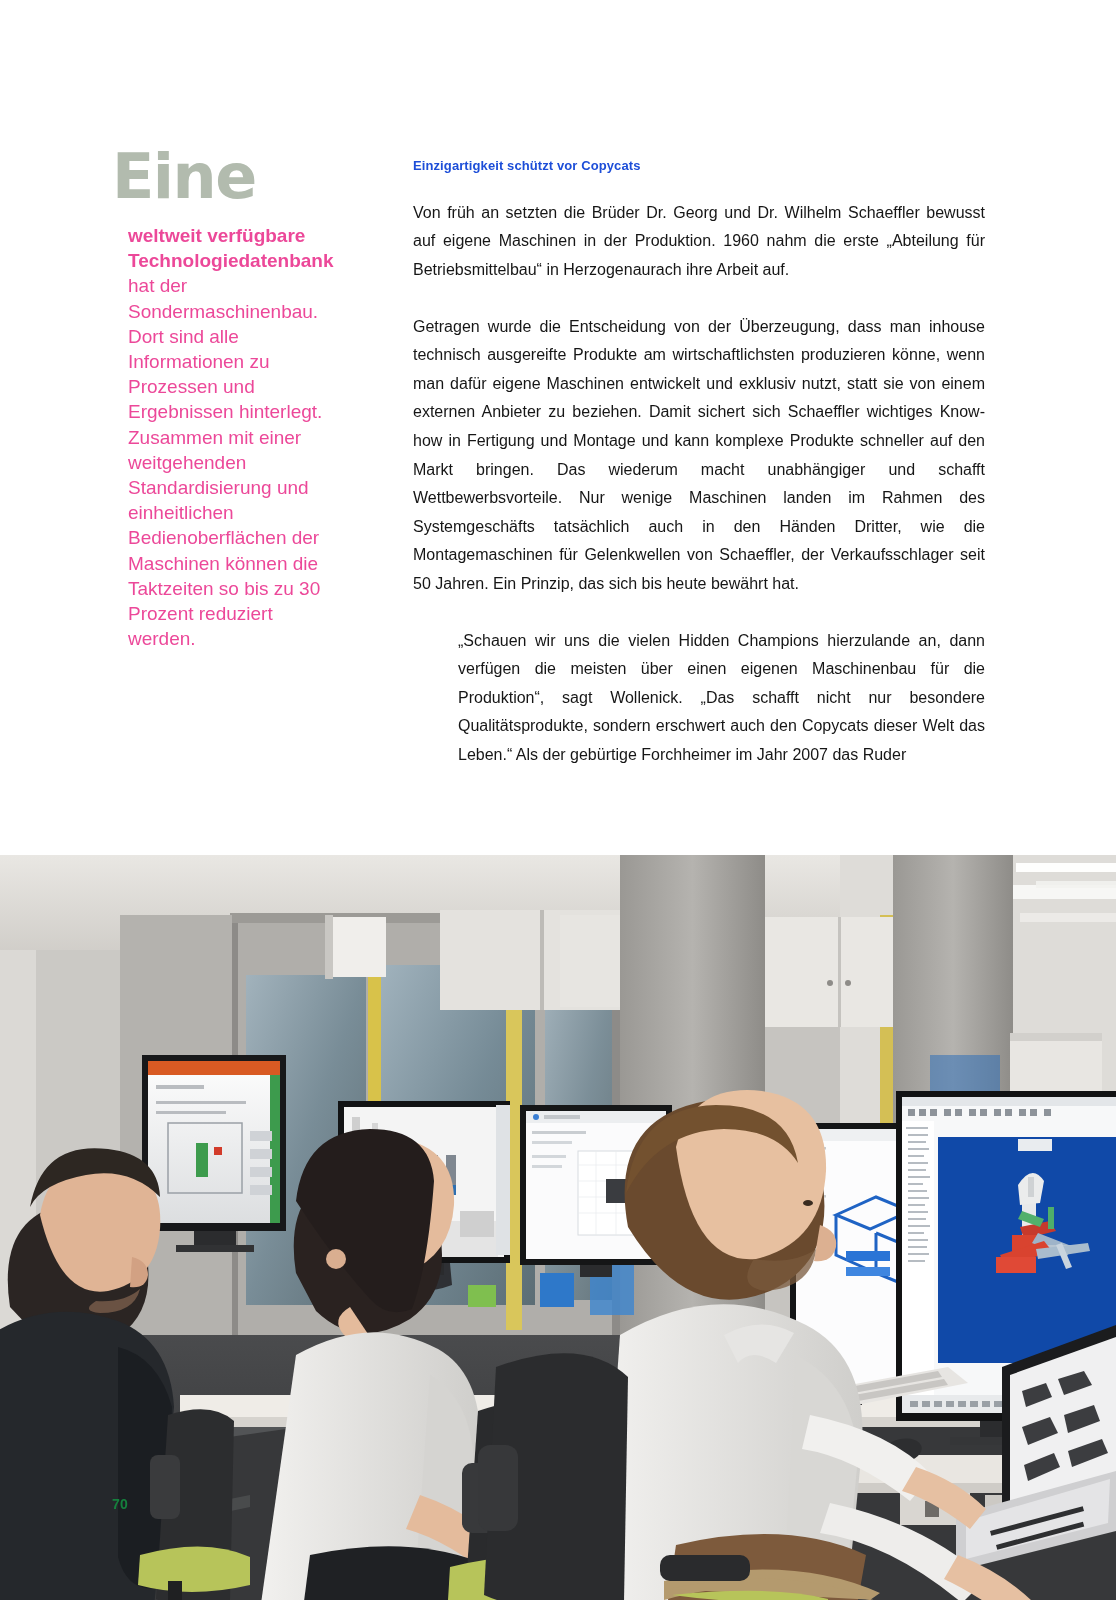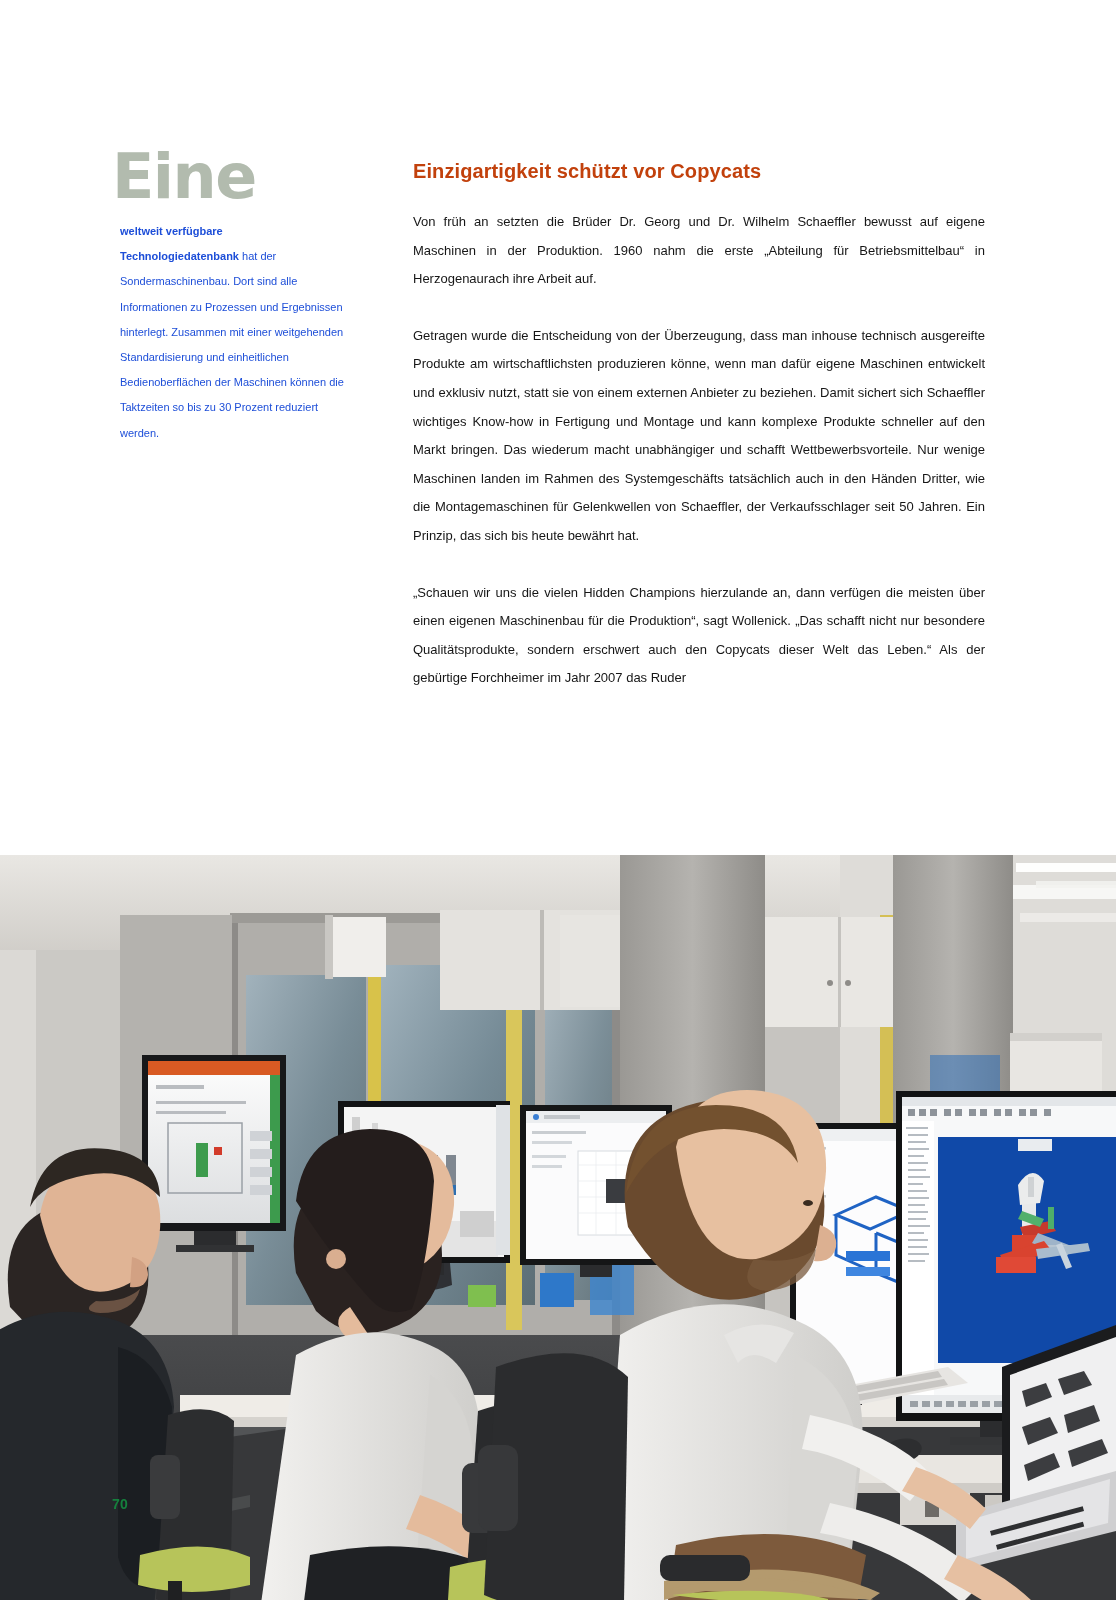--- a/index.html
+++ b/index.html
@@ -38,51 +38,51 @@
     font-weight: 700;
     font-size: 62px;
     line-height: 0.95;
     letter-spacing: -1.5px;
     color: #b2bbae;
     margin: 0 0 12px 0;
     display: block;
   }
   .stat-number.num { font-size: 60px; letter-spacing: -1px; }
   .stat-text {
-    font-size: 11px;
+    font-size: 19px;
     line-height: 25.2px;
-    color: #1d4ed8;
-    margin: 8px;
+    color: #ec4899;
+    margin: 16px;
   }
   .stat-text b { font-weight: 700; }
 
   
   .main-col {
     position: absolute;
     left: 413px;
     top: 158px;
     width: 572px;
   }
   .section-heading {
-    font-size: 20px;
+    font-size: 13px;
     font-weight: 700;
-    color: #c2410c;
+    color: #1d4ed8;
     margin: 0 0 24px 0;
     line-height: 1.3;
     letter-spacing: 0.1px;
   }
   .body-par {
-    font-size: 13px;
+    font-size: 16px;
     line-height: 28.6px;
     color: #161616;
     margin: 0 0 28px 0;
     text-align: justify;
     text-justify: inter-word;
   }
-  .body-par:last-child { margin-bottom: 0; }
+  .body-par:last-child { margin-bottom: 0; margin-left: 45px; }
 
   
   .photo {
     position: absolute;
     left: 0;
     top: 855px;
     width: 1116px;
     height: 745px;
     overflow: hidden;
     background: #2e2f31;

